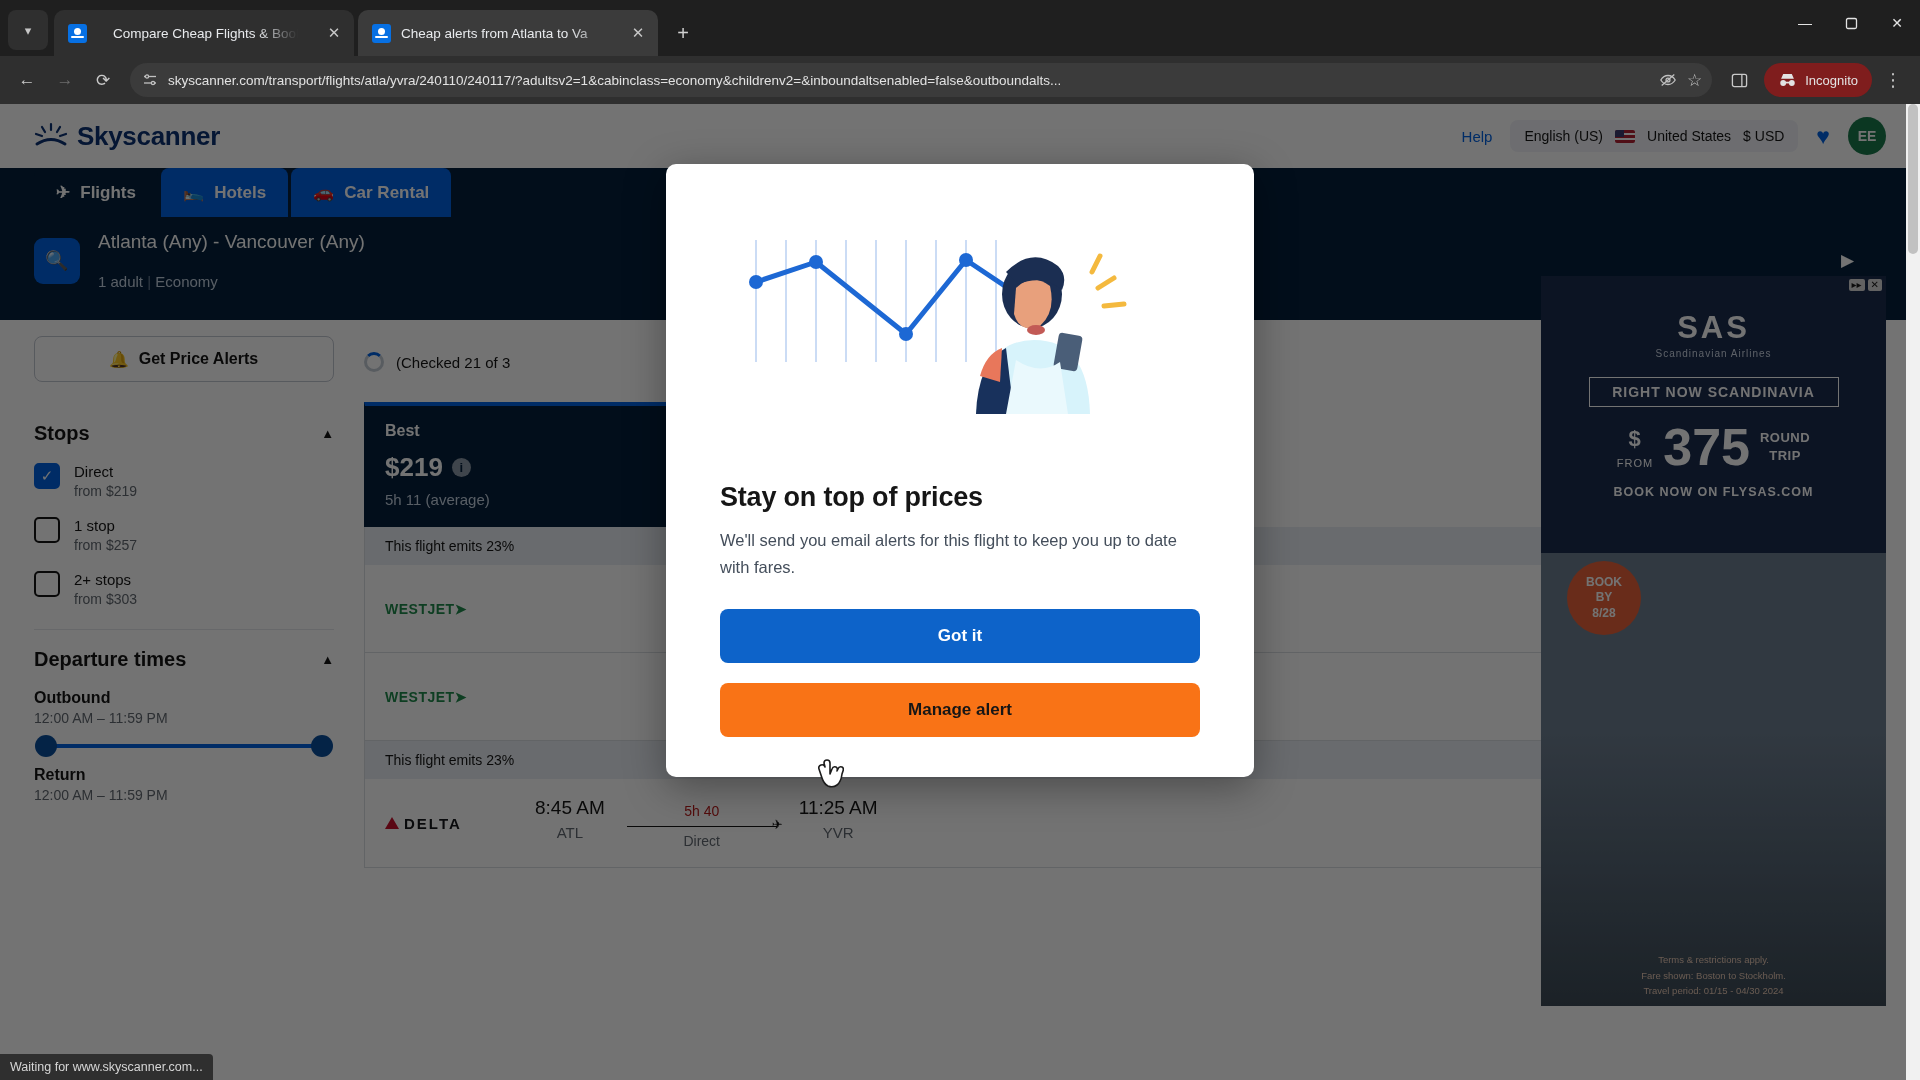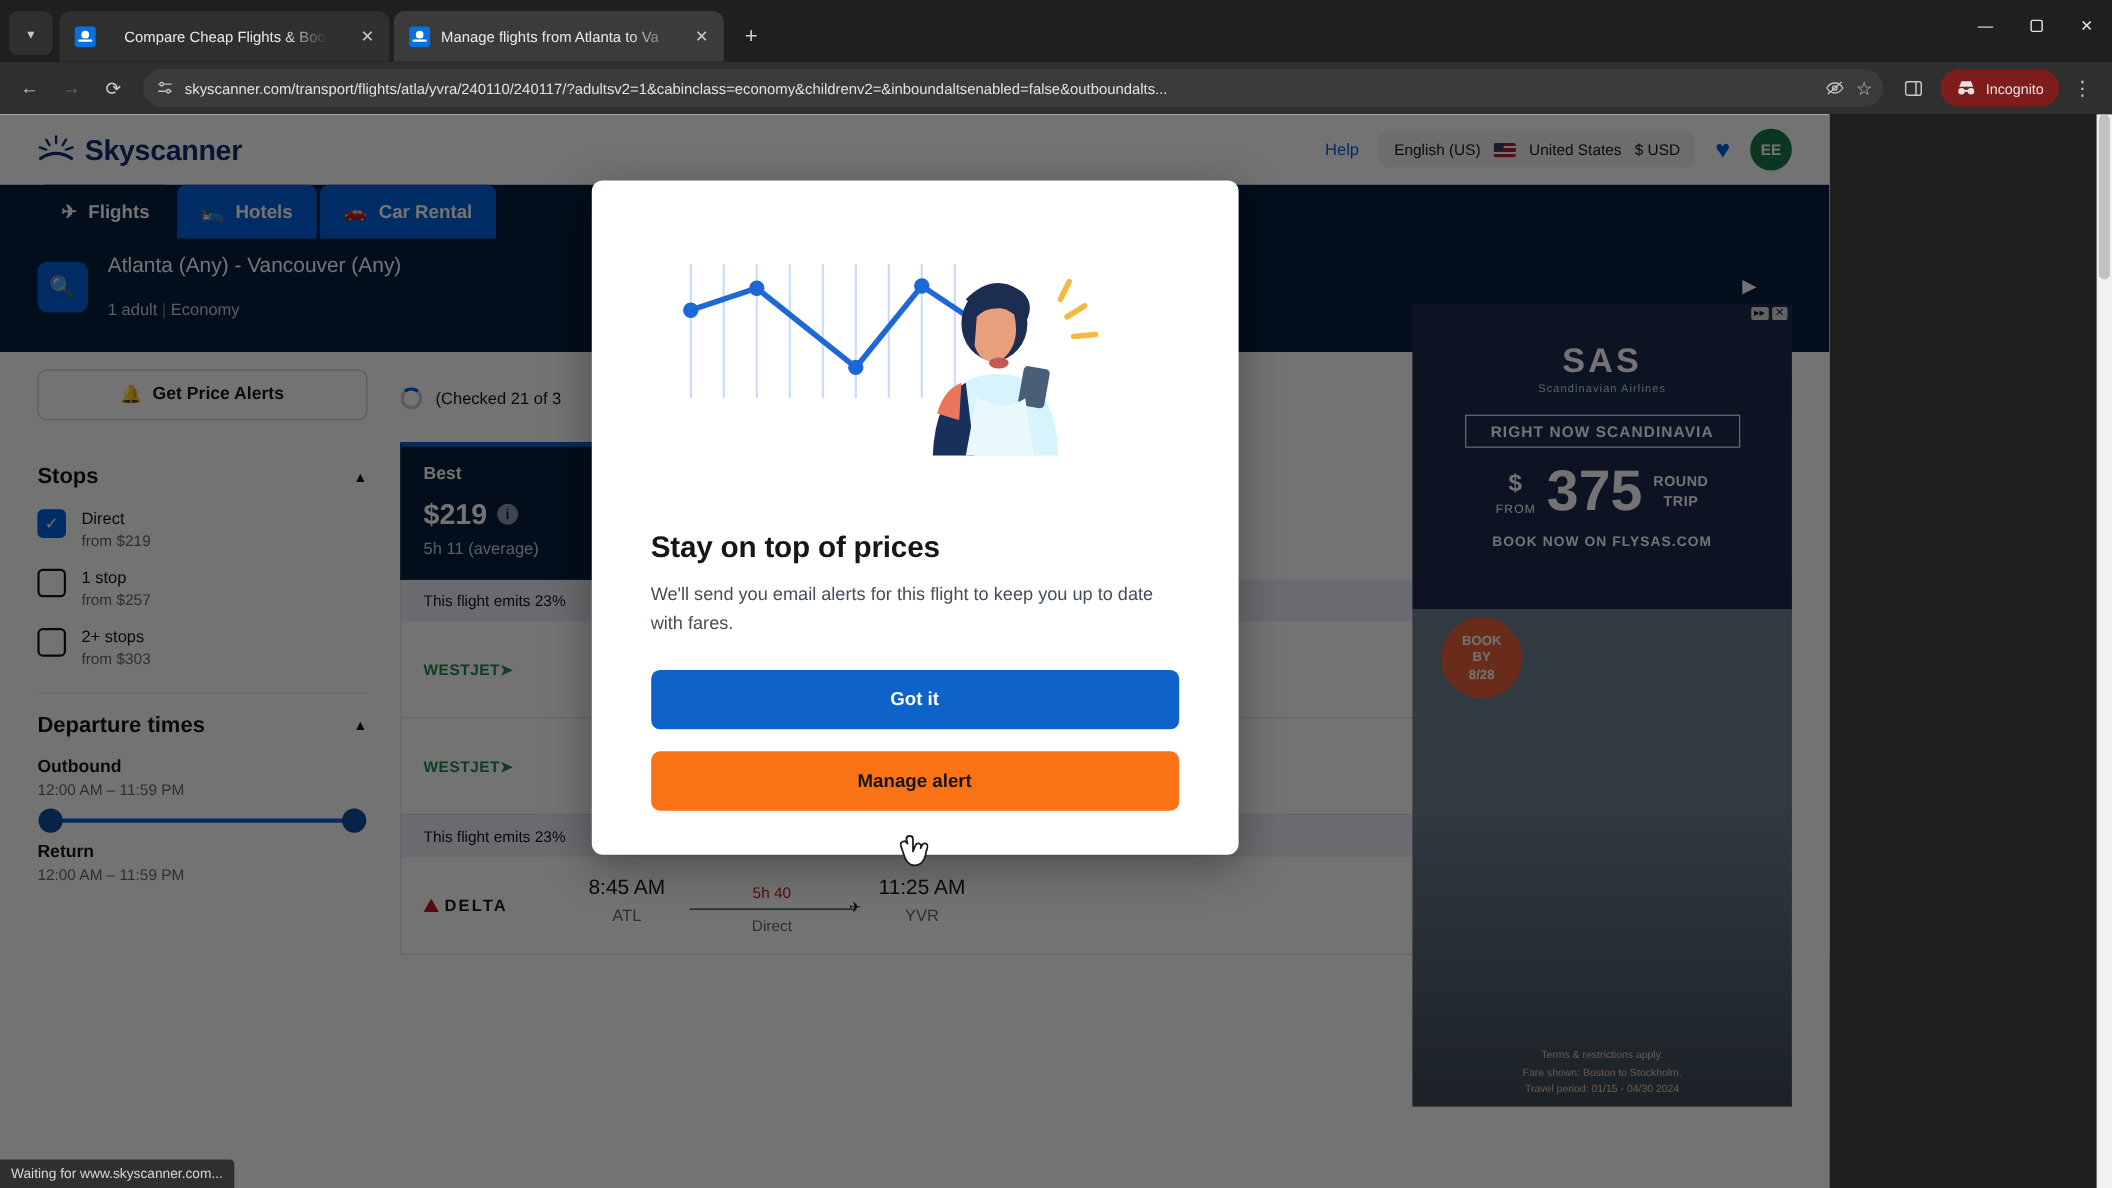--- a/index.html
+++ b/index.html
@@ -83,21 +83,21 @@
   }
   .omni-icon { color:#c1c1c1; font-size:14px; display:flex; align-items:center; }
   .incognito-pill {
     height:34px; border-radius:17px; background:#7f1d1d; display:flex;
     align-items:center; gap:8px; padding:0 14px; color:#e3e3e3; font-size:13px;
     margin-left:4px; cursor:pointer;
   }
 
   
   .page {
-    position:absolute; left:0; top:104px; width:1663px; height:976px;
+    position:absolute; left:0; top:104px; width:1920px; height:976px;
     background:#ffffff; overflow:hidden;
   }
   .page-dim { position:absolute; inset:0; background:rgba(0,0,0,.55); z-index:50; pointer-events:none; }
 
   
   .site-header {
     height:64px; background:#ffffff; display:flex; align-items:center;
     padding:0 34px; justify-content:space-between;
   }
   .logo { display:flex; align-items:center; gap:9px; }
@@ -305,21 +305,21 @@
     <div class="tab-list-btn">▾</div>
 
     <div class="tab inactive" style="margin-left:6px;">
       <span class="favicon"></span>
       <span class="title">Compare Cheap Flights &amp; Book</span>
       <span class="close">✕</span>
     </div>
 
     <div class="tab active" style="margin-left:4px;">
       <span class="favicon"></span>
-      <span class="title">Manage flights from Atlanta to Va</span>
+      <span class="title">Cheap alerts from Atlanta to Va</span>
       <span class="close">✕</span>
     </div>
 
     <div class="newtab">+</div>
 
     <div class="wincontrols">
       <div>—</div>
       <div>
         <svg width="13" height="13" viewBox="0 0 13 13" fill="none">
             <rect x="1.5" y="1.5" width="10" height="10" stroke="#e3e3e3" stroke-width="1.3" rx="1.5"></rect>

